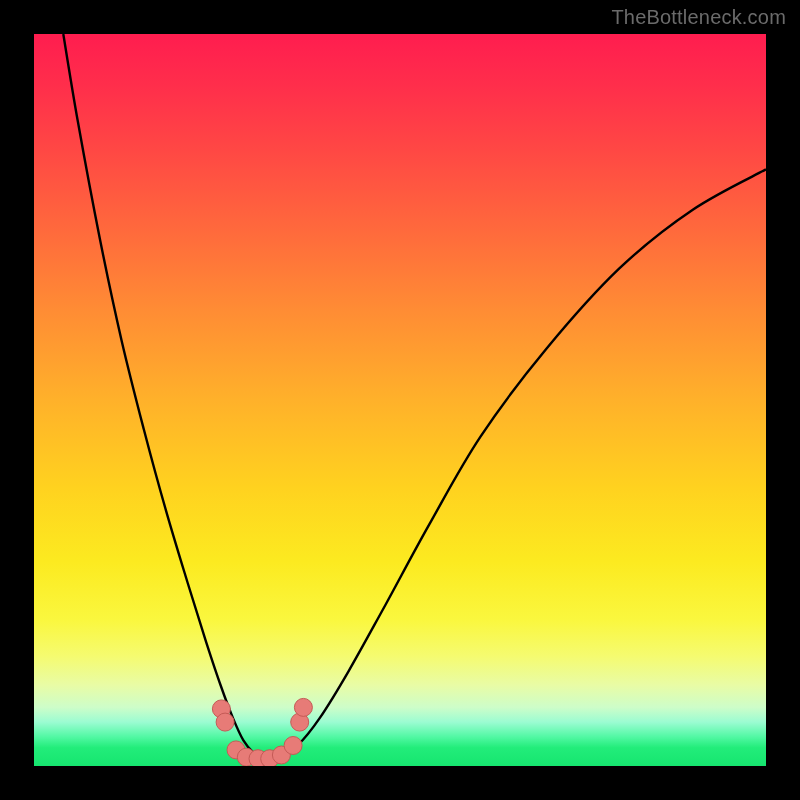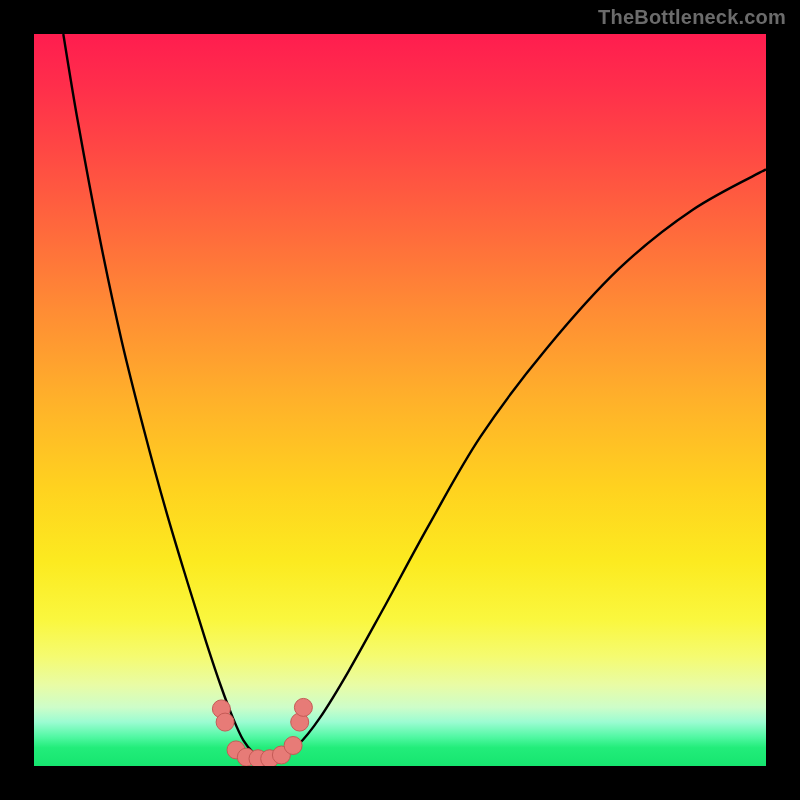--- a/index.html
+++ b/index.html
@@ -52,21 +52,21 @@
     position: absolute;
     inset: 0;
   }
   .watermark {
     position: absolute;
     top: 6px;
     right: 14px;
     color: #6b6b6b;
     font-size: 20px;
     letter-spacing: 0.2px;
-    font-weight: 700;
+    font-weight: 400;
   }
 </style>
 </head>
 <body>
 
 <div class="frame">
   <div class="plot-area">
     <div class="gradient"></div>
     <svg class="curve" viewBox="0 0 732 732" preserveAspectRatio="none">
       <g>

